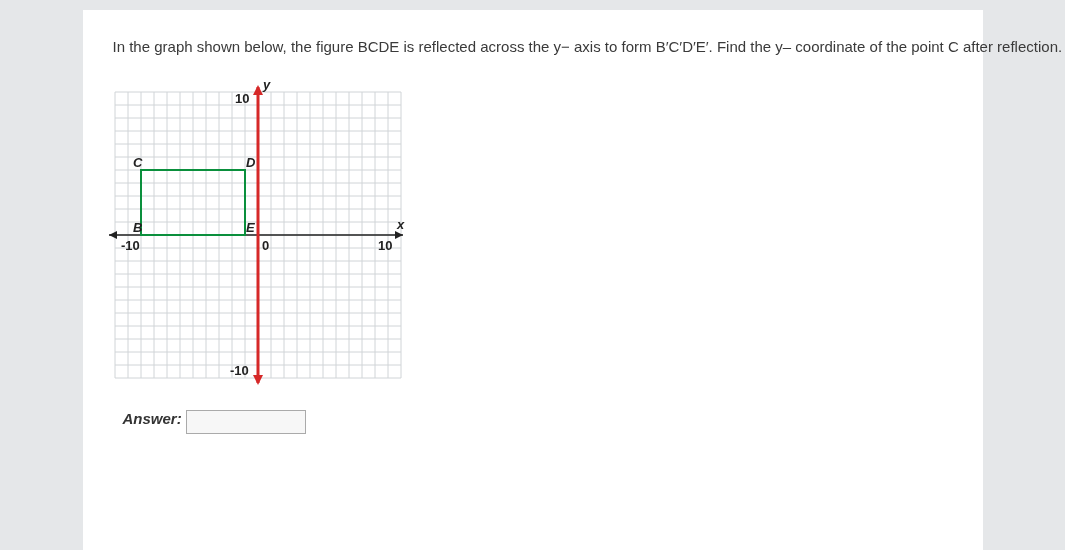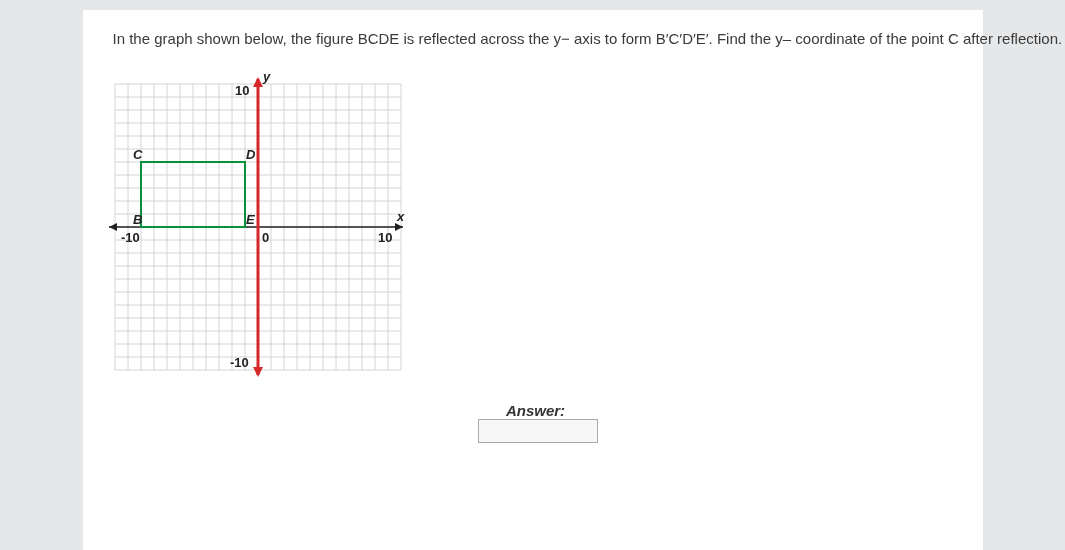--- a/index.html
+++ b/index.html
@@ -8,41 +8,39 @@
       background: #e5e7e9;
       width: 1065px;
       height: 550px;
       display: flex;
       justify-content: center;
       padding-top: 10px;
     }
     .card {
       background: #ffffff;
       width: 900px;
-      padding: 20px 30px 25px;
+      padding: 28px 30px 25px;
     }
     .question-text {
       font-size: 15px;
       color: #3a3a3a;
       margin-bottom: 20px;
       white-space: nowrap;
     }
     .graph-wrap {
       margin-left: -10px;
     }
     .answer-row {
       margin-top: 15px;
       display: flex;
-      align-items: center;
       font-style: italic;
       font-weight: bold;
       font-size: 15px;
       color: #333;
       margin-left: 10px;
-      flex-direction: column;
     }
     .answer-label { margin-right: 4px; }
     .answer-input {
       width: 120px;
       height: 24px;
       border: 1px solid #aaa;
       background: #f7f7f7;
       padding: 2px 4px;
       font-size: 14px;
     }

